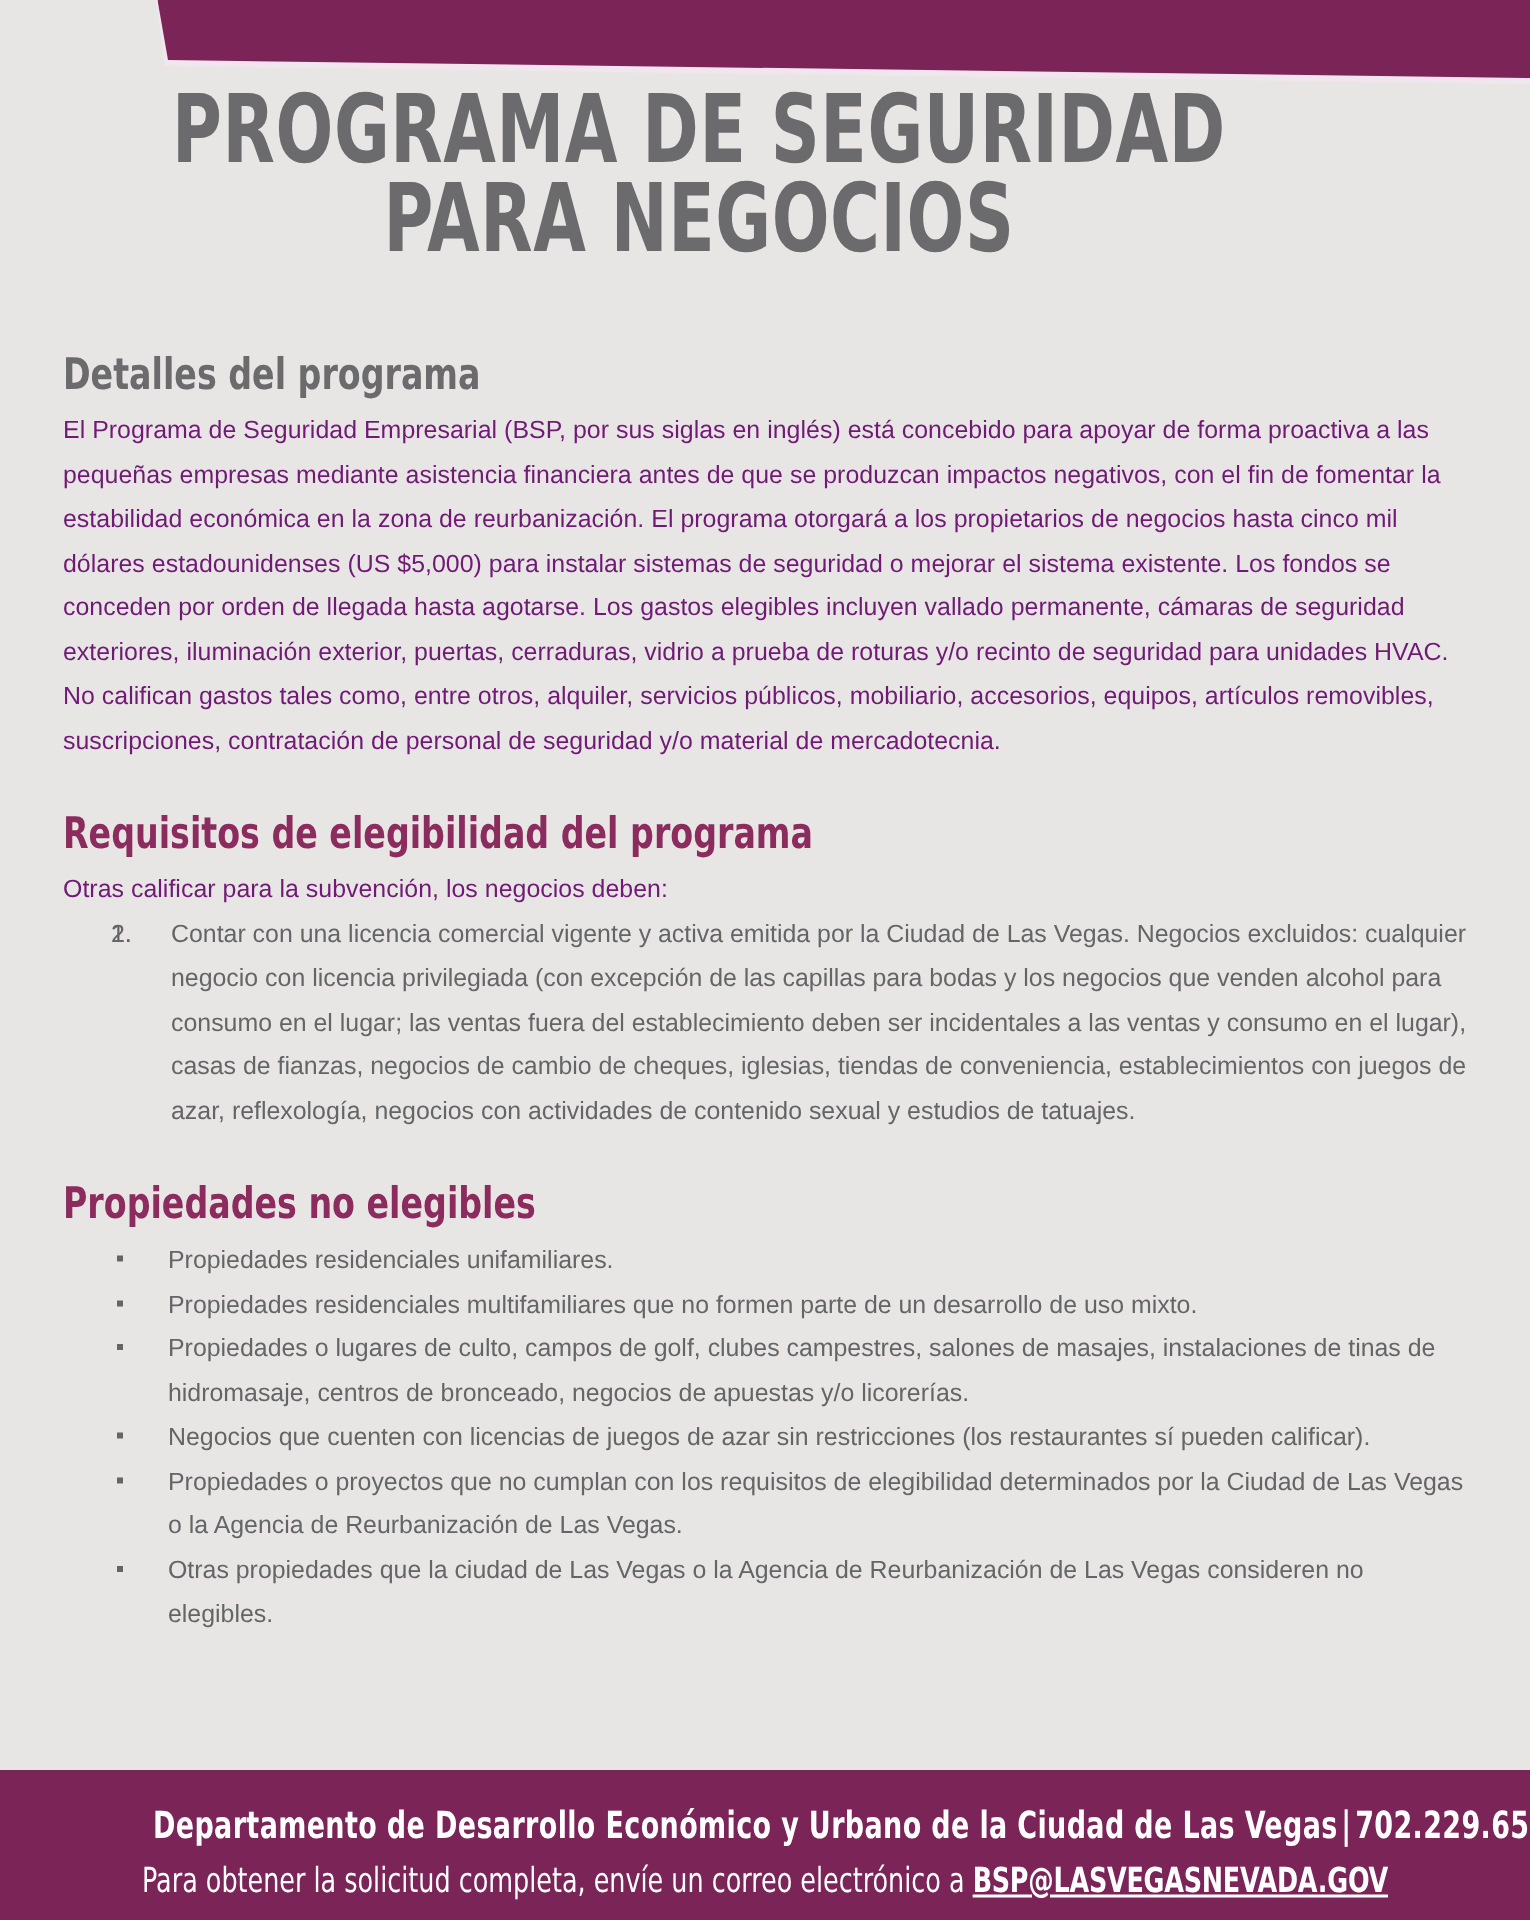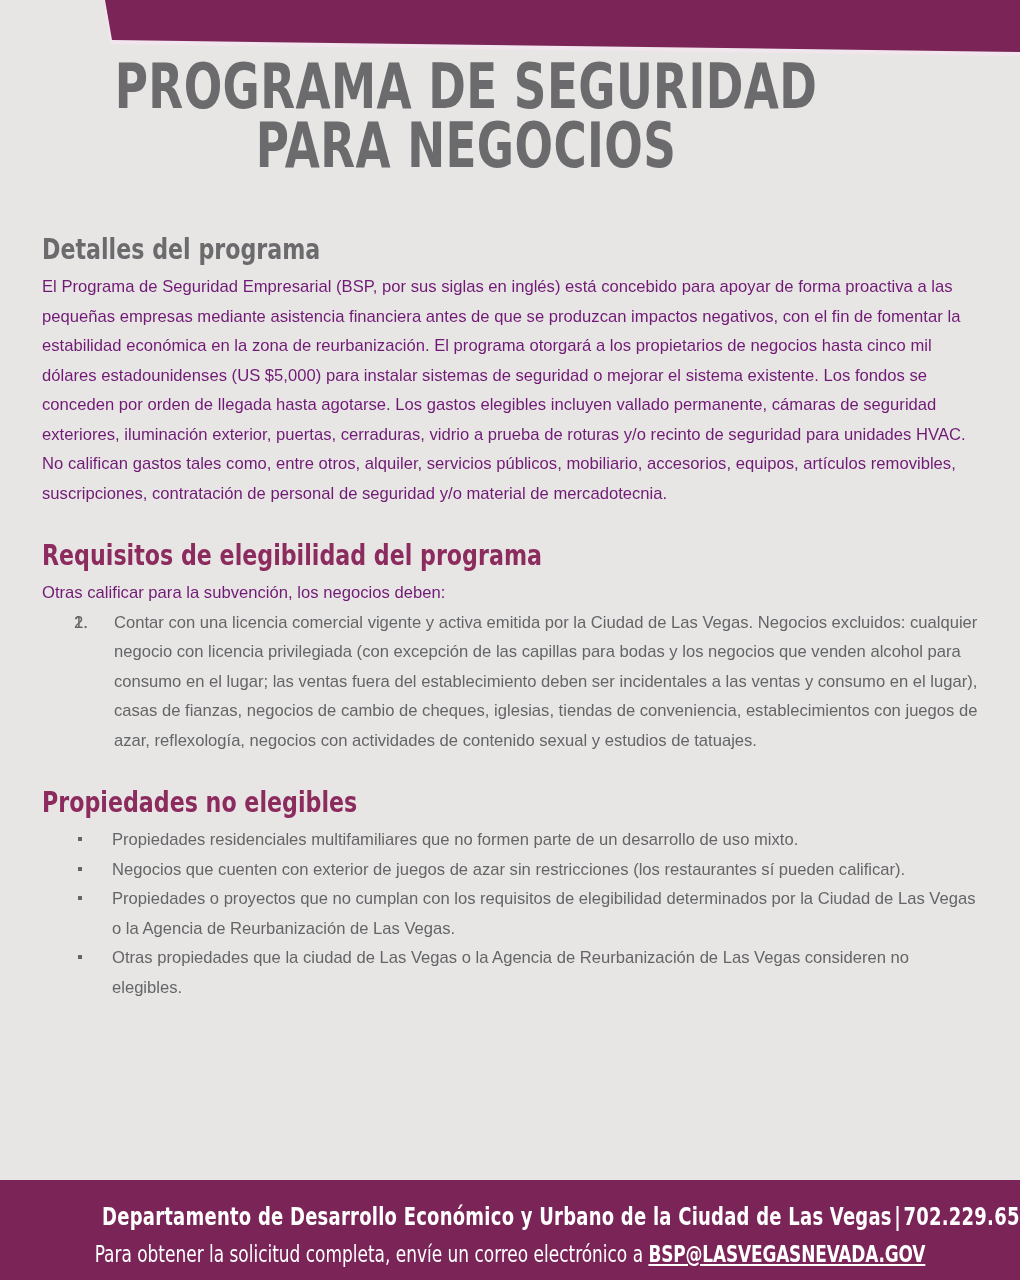--- a/index.html
+++ b/index.html
@@ -203,31 +203,33 @@
       <span>Contar con una licencia comercial vigente y activa emitida por la Ciudad de Las Vegas. Negocios excluidos: cualquier negocio con licencia privilegiada (con excepción de las capillas para bodas y los negocios que venden alcohol para consumo en el lugar; las ventas fuera del establecimiento deben ser incidentales a las ventas y consumo en el lugar), casas de fianzas, negocios de cambio de cheques, iglesias, tiendas de conveniencia, establecimientos con juegos de azar, reflexología, negocios con actividades de contenido sexual y estudios de tatuajes.</span>
     </li>
   </ol>
 
   <div class="gap-lg"></div>
 
   <h2 class="section-head purple">Propiedades no elegibles</h2>
   <ul class="bullet-list">
     <li>
       <span class="dot"></span>
+      <span>Propiedades residenciales unifamiliares.</span>
     </li>
     <li>
       <span class="dot"></span>
       <span>Propiedades residenciales multifamiliares que no formen parte de un desarrollo de uso mixto.</span>
     </li>
     <li>
       <span class="dot"></span>
-    </li>
-    <li>
-      <span class="dot"></span>
-      <span>Negocios que cuenten con exterior de juegos de azar sin restricciones (los restaurantes sí pueden calificar).</span>
+      <span>Propiedades o lugares de culto, campos de golf, clubes campestres, salones de masajes, instalaciones de tinas de hidromasaje, centros de bronceado, negocios de apuestas y/o licorerías.</span>
+    </li>
+    <li>
+      <span class="dot"></span>
+      <span>Negocios que cuenten con licencias de juegos de azar sin restricciones (los restaurantes sí pueden calificar).</span>
     </li>
     <li>
       <span class="dot"></span>
       <span>Propiedades o proyectos que no cumplan con los requisitos de elegibilidad determinados por la Ciudad de Las Vegas o la Agencia de Reurbanización de Las Vegas.</span>
     </li>
     <li>
       <span class="dot"></span>
       <span>Otras propiedades que la ciudad de Las Vegas o la Agencia de Reurbanización de Las Vegas consideren no elegibles.</span>
     </li>
   </ul>

